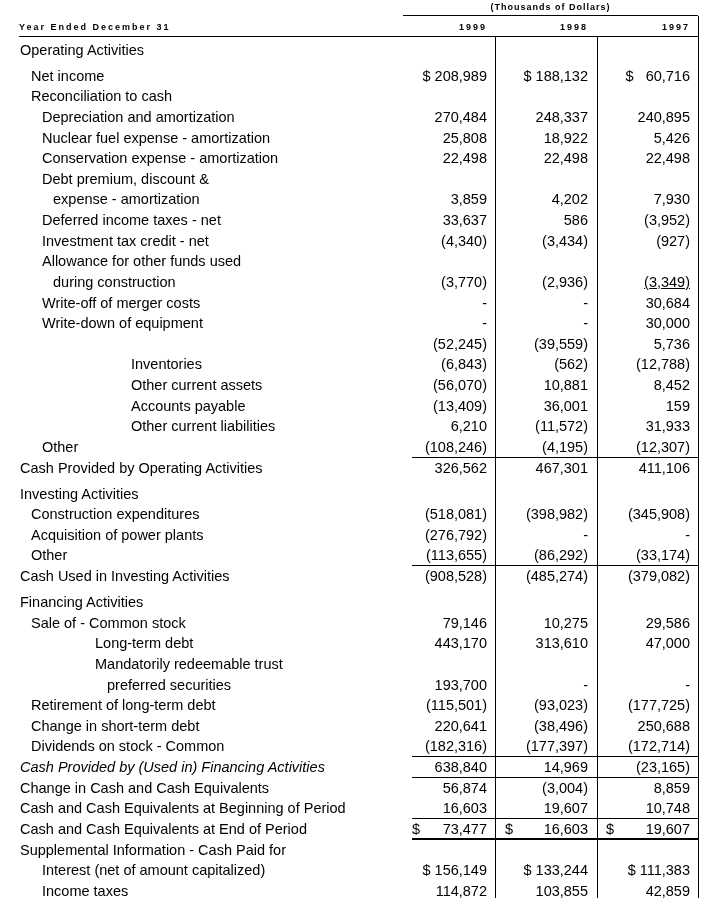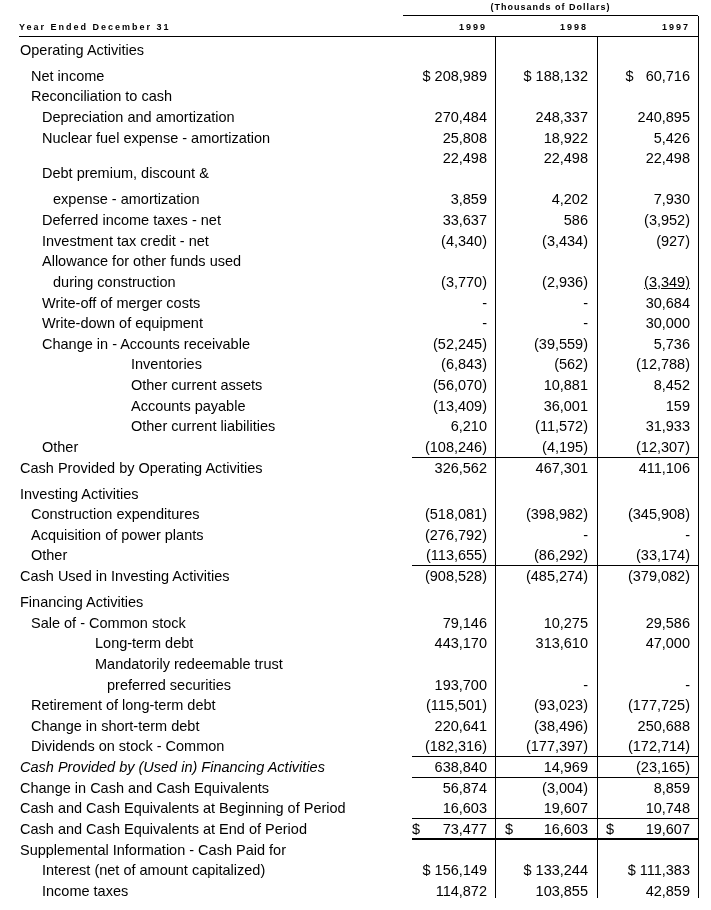--- a/index.html
+++ b/index.html
@@ -57,25 +57,26 @@
       <span class="val v2" style="white-space: pre;">248,337</span>
       <span class="val v3" style="white-space: pre;">240,895</span>
     </div>
     <div class="row" style="top: 128px;">
       <span class="label" style="left: 42px;">Nuclear fuel expense - amortization</span>
       <span class="val v1" style="white-space: pre;">25,808</span>
       <span class="val v2" style="white-space: pre;">18,922</span>
       <span class="val v3" style="white-space: pre;">5,426</span>
     </div>
     <div class="row" style="top: 148px;">
+      <span class="label" style="left: 42px;">Conservation expense - amortization</span>
       <span class="val v1" style="white-space: pre;">22,498</span>
       <span class="val v2" style="white-space: pre;">22,498</span>
       <span class="val v3" style="white-space: pre;">22,498</span>
     </div>
-    <div class="row" style="top: 163px;">
+    <div class="row" style="top: 169px;">
       <span class="label" style="left: 42px;">Debt premium, discount &amp;</span>
     </div>
     <div class="row" style="top: 189px;">
       <span class="label" style="left: 53px;">expense - amortization</span>
       <span class="val v1" style="white-space: pre;">3,859</span>
       <span class="val v2" style="white-space: pre;">4,202</span>
       <span class="val v3" style="white-space: pre;">7,930</span>
     </div>
     <div class="row" style="top: 210px;">
       <span class="label" style="left: 42px;">Deferred income taxes - net</span>
@@ -104,21 +105,20 @@
       <span class="val v2" style="white-space: pre;">-</span>
       <span class="val v3" style="white-space: pre;">30,684</span>
     </div>
     <div class="row" style="top: 313px;">
       <span class="label" style="left: 42px;">Write-down of equipment</span>
       <span class="val v1" style="white-space: pre;">-</span>
       <span class="val v2" style="white-space: pre;">-</span>
       <span class="val v3" style="white-space: pre;">30,000</span>
     </div>
     <div class="row" style="top: 334px;">
-      <span class="label" style="left: 42px;">Change in - Accounts receivable</span>
       <span class="val v1" style="white-space: pre;">(52,245)</span>
       <span class="val v2" style="white-space: pre;">(39,559)</span>
       <span class="val v3" style="white-space: pre;">5,736</span>
     </div>
     <div class="row" style="top: 354px;">
       <span class="label" style="left: 131px;">Inventories</span>
       <span class="val v1" style="white-space: pre;">(6,843)</span>
       <span class="val v2" style="white-space: pre;">(562)</span>
       <span class="val v3" style="white-space: pre;">(12,788)</span>
     </div>

